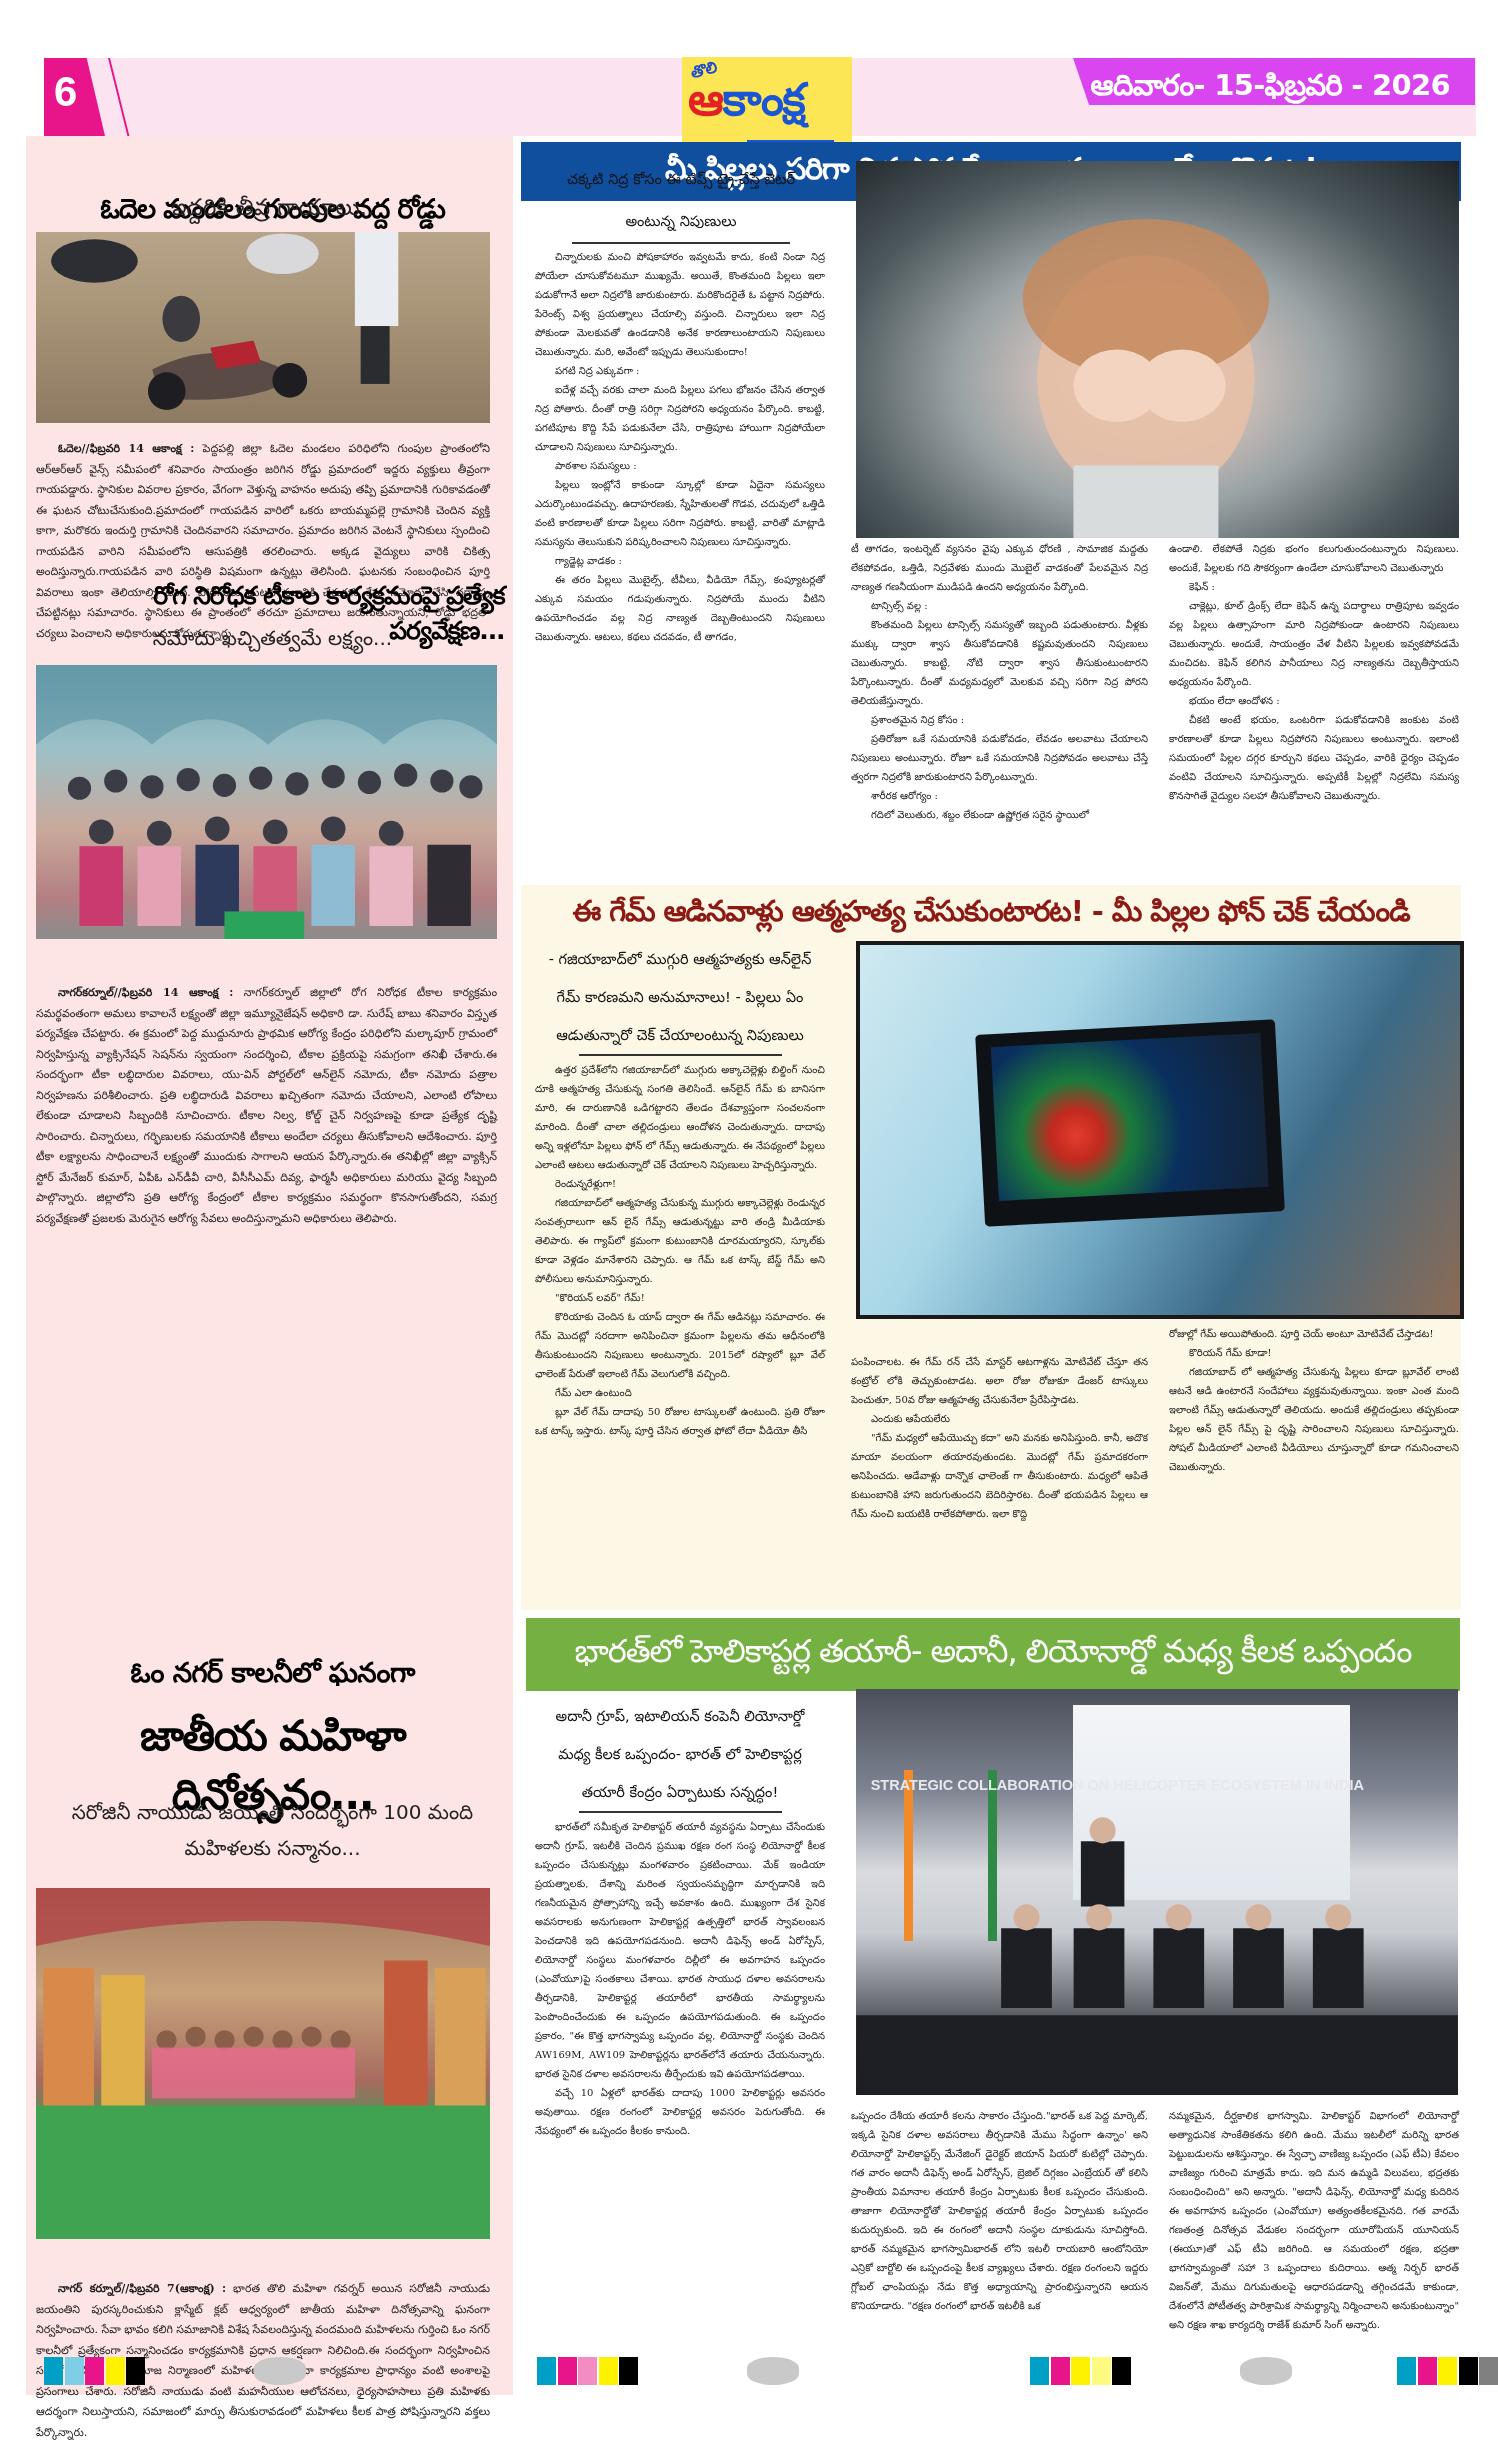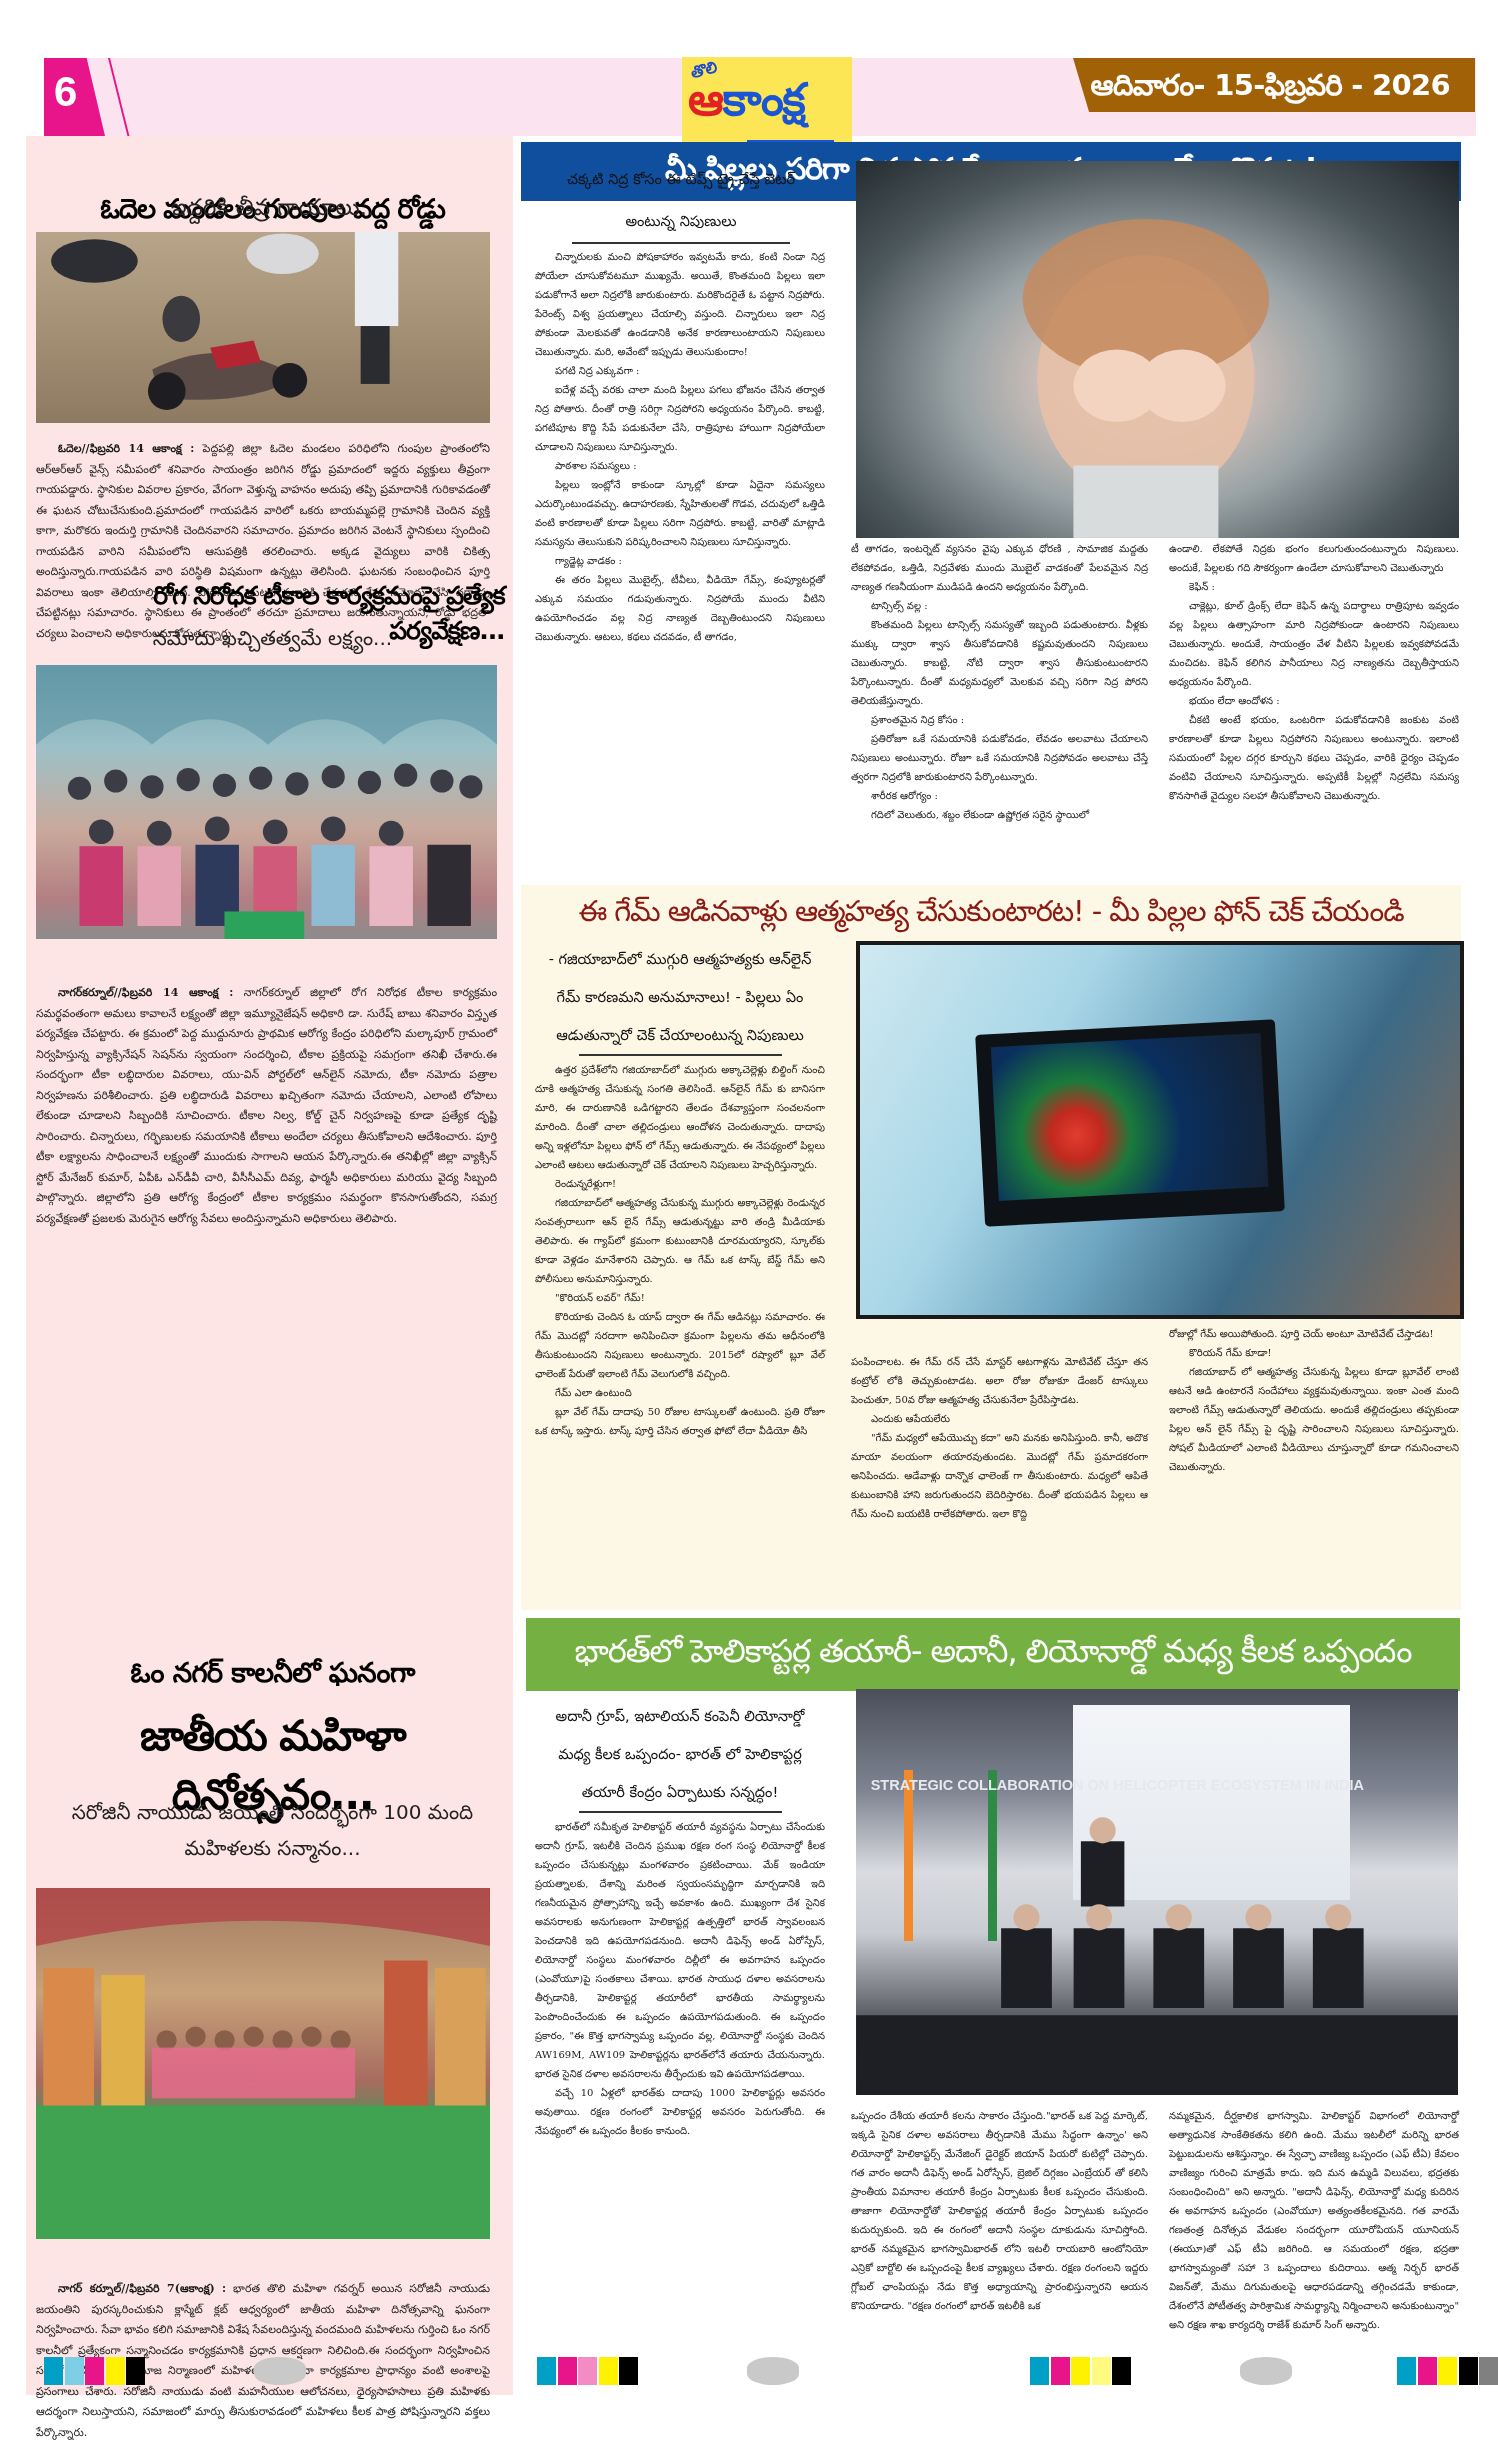--- a/index.html
+++ b/index.html
@@ -12,21 +12,21 @@
     clip-path: polygon(0 0, 70% 0, 100% 100%, 0 100%); }
   .page-no-slash { position: absolute; left: 81px; top: 58px; width: 29px; height: 86px;
     border-right: 2.2px solid #e8158a; transform: skewX(14deg); transform-origin: top; }
   .page-no span { position: absolute; left: 10px; top: 10px; color: #fff; font: bold 42px "Liberation Sans", sans-serif; }
   .logo { position: absolute; left: 682px; top: 57px; width: 170px; height: 104px; background: #fde655; }
   .logo-prefix { position: absolute; left: 8.7px; top: 2.9px; color: #1d4bd1; font: bold 16px "DejaVu Sans", sans-serif; transform: rotate(-14deg); }
   .logo-main { position: absolute; left: 6px; top: 16px; font: bold 45px "DejaVu Sans", sans-serif; letter-spacing: -1.5px; }
   .logo-main .red { color: #e32026; }
   .logo-main .blue { color: #1a55d6; }
   .logo-rule { position: absolute; left: 65px; top: 83px; width: 87px; height: 2.9px; background: #1a55d6; }
-  .date-box { position: absolute; left: 1073px; top: 58px; width: 402px; height: 54px; background: #a16207;
+  .date-box { position: absolute; left: 1073px; top: 58px; width: 402px; height: 47px; background: #d946ef;
     clip-path: polygon(0 0, 100% 0, 100% 100%, 4% 100%); }
   .date-box span { position: absolute; right: 25px; top: 10px; color: #fff; font: bold 29px "DejaVu Sans", sans-serif; letter-spacing: -0.7px; }
 
   
   .left-col { position: absolute; left: 26px; top: 136px; width: 487px; height: 2259px; background: #fde5e6; }
   .lhead { font-family: "DejaVu Sans", sans-serif; font-weight: bold; text-align: center; color: #000; }
   .lsub { text-align: center; color: #222; }
   .lbody { font-family: "DejaVu Serif", serif; font-size: 11px; line-height: 20.5px; text-align: justify; color: #1a1a1a; text-indent: 2em; }
   .photo { position: relative; overflow: hidden; }
 
@@ -59,21 +59,21 @@
   .rbody p { text-indent: 2em; }
   .rbody p.subh { text-indent: 2em; }
   .s1-col1 { position: absolute; left: 535px; top: 239px; width: 290px; }
   .s1-photo { position: absolute; left: 856px; top: 161px; width: 603px; height: 377px;
     background: radial-gradient(ellipse at 48% 58%, #f2d4c1 0%, #d8c5bd 18%, #9aa3a6 42%, #4d585c 70%, #1e2529 100%); }
   .s1-col2 { position: absolute; left: 851px; top: 539px; width: 297px; }
   .s1-col3 { position: absolute; left: 1169px; top: 539px; width: 290px; }
 
   .s2-bg { position: absolute; left: 521px; top: 885px; width: 940px; height: 725px; background: #fdf8e6; }
   .s2-head { position: absolute; left: 521px; top: 885px; width: 940px; height: 58px; display: flex; align-items: center; justify-content: center;
-    font-family: "DejaVu Sans", sans-serif; font-weight: normal; color: #8a1a13; font-size: 29px; letter-spacing: -1.1px; }
+    font-family: "DejaVu Sans", sans-serif; font-weight: bold; color: #8a1a13; font-size: 29px; letter-spacing: -1.1px; }
   .s2-sub { position: absolute; left: 535px; top: 940px; width: 290px; }
   .s2-col1 { position: absolute; left: 535px; top: 1030px; width: 290px; }
   .s2-photo { position: absolute; left: 856px; top: 941px; width: 608px; height: 378px; background: #1a1a1a; padding: 4.4px; }
   .s2-photo-inner { width: 100%; height: 100%;
     background: linear-gradient(120deg, #cfe9f1 0%, #a8d6e7 30%, #6fa6c1 50%, #3c6a86 70%, #8c6b55 100%); position: relative; }
   .laptop { position: absolute; left: 20%; top: 22%; width: 50%; height: 52%; background: #0e1217; border-radius: 4.4px; transform: rotate(-3deg); }
   .laptop-screen { position: absolute; left: 5%; top: 7%; width: 90%; height: 80%;
     background: radial-gradient(circle at 30% 60%, #e23d2f 0%, #c2291e 12%, #1a7a3b 26%, #0a2f5e 50%, #152030 100%); }
   .s2-col2 { position: absolute; left: 851px; top: 1352px; width: 297px; }
   .s2-col3 { position: absolute; left: 1169px; top: 1324px; width: 290px; }

